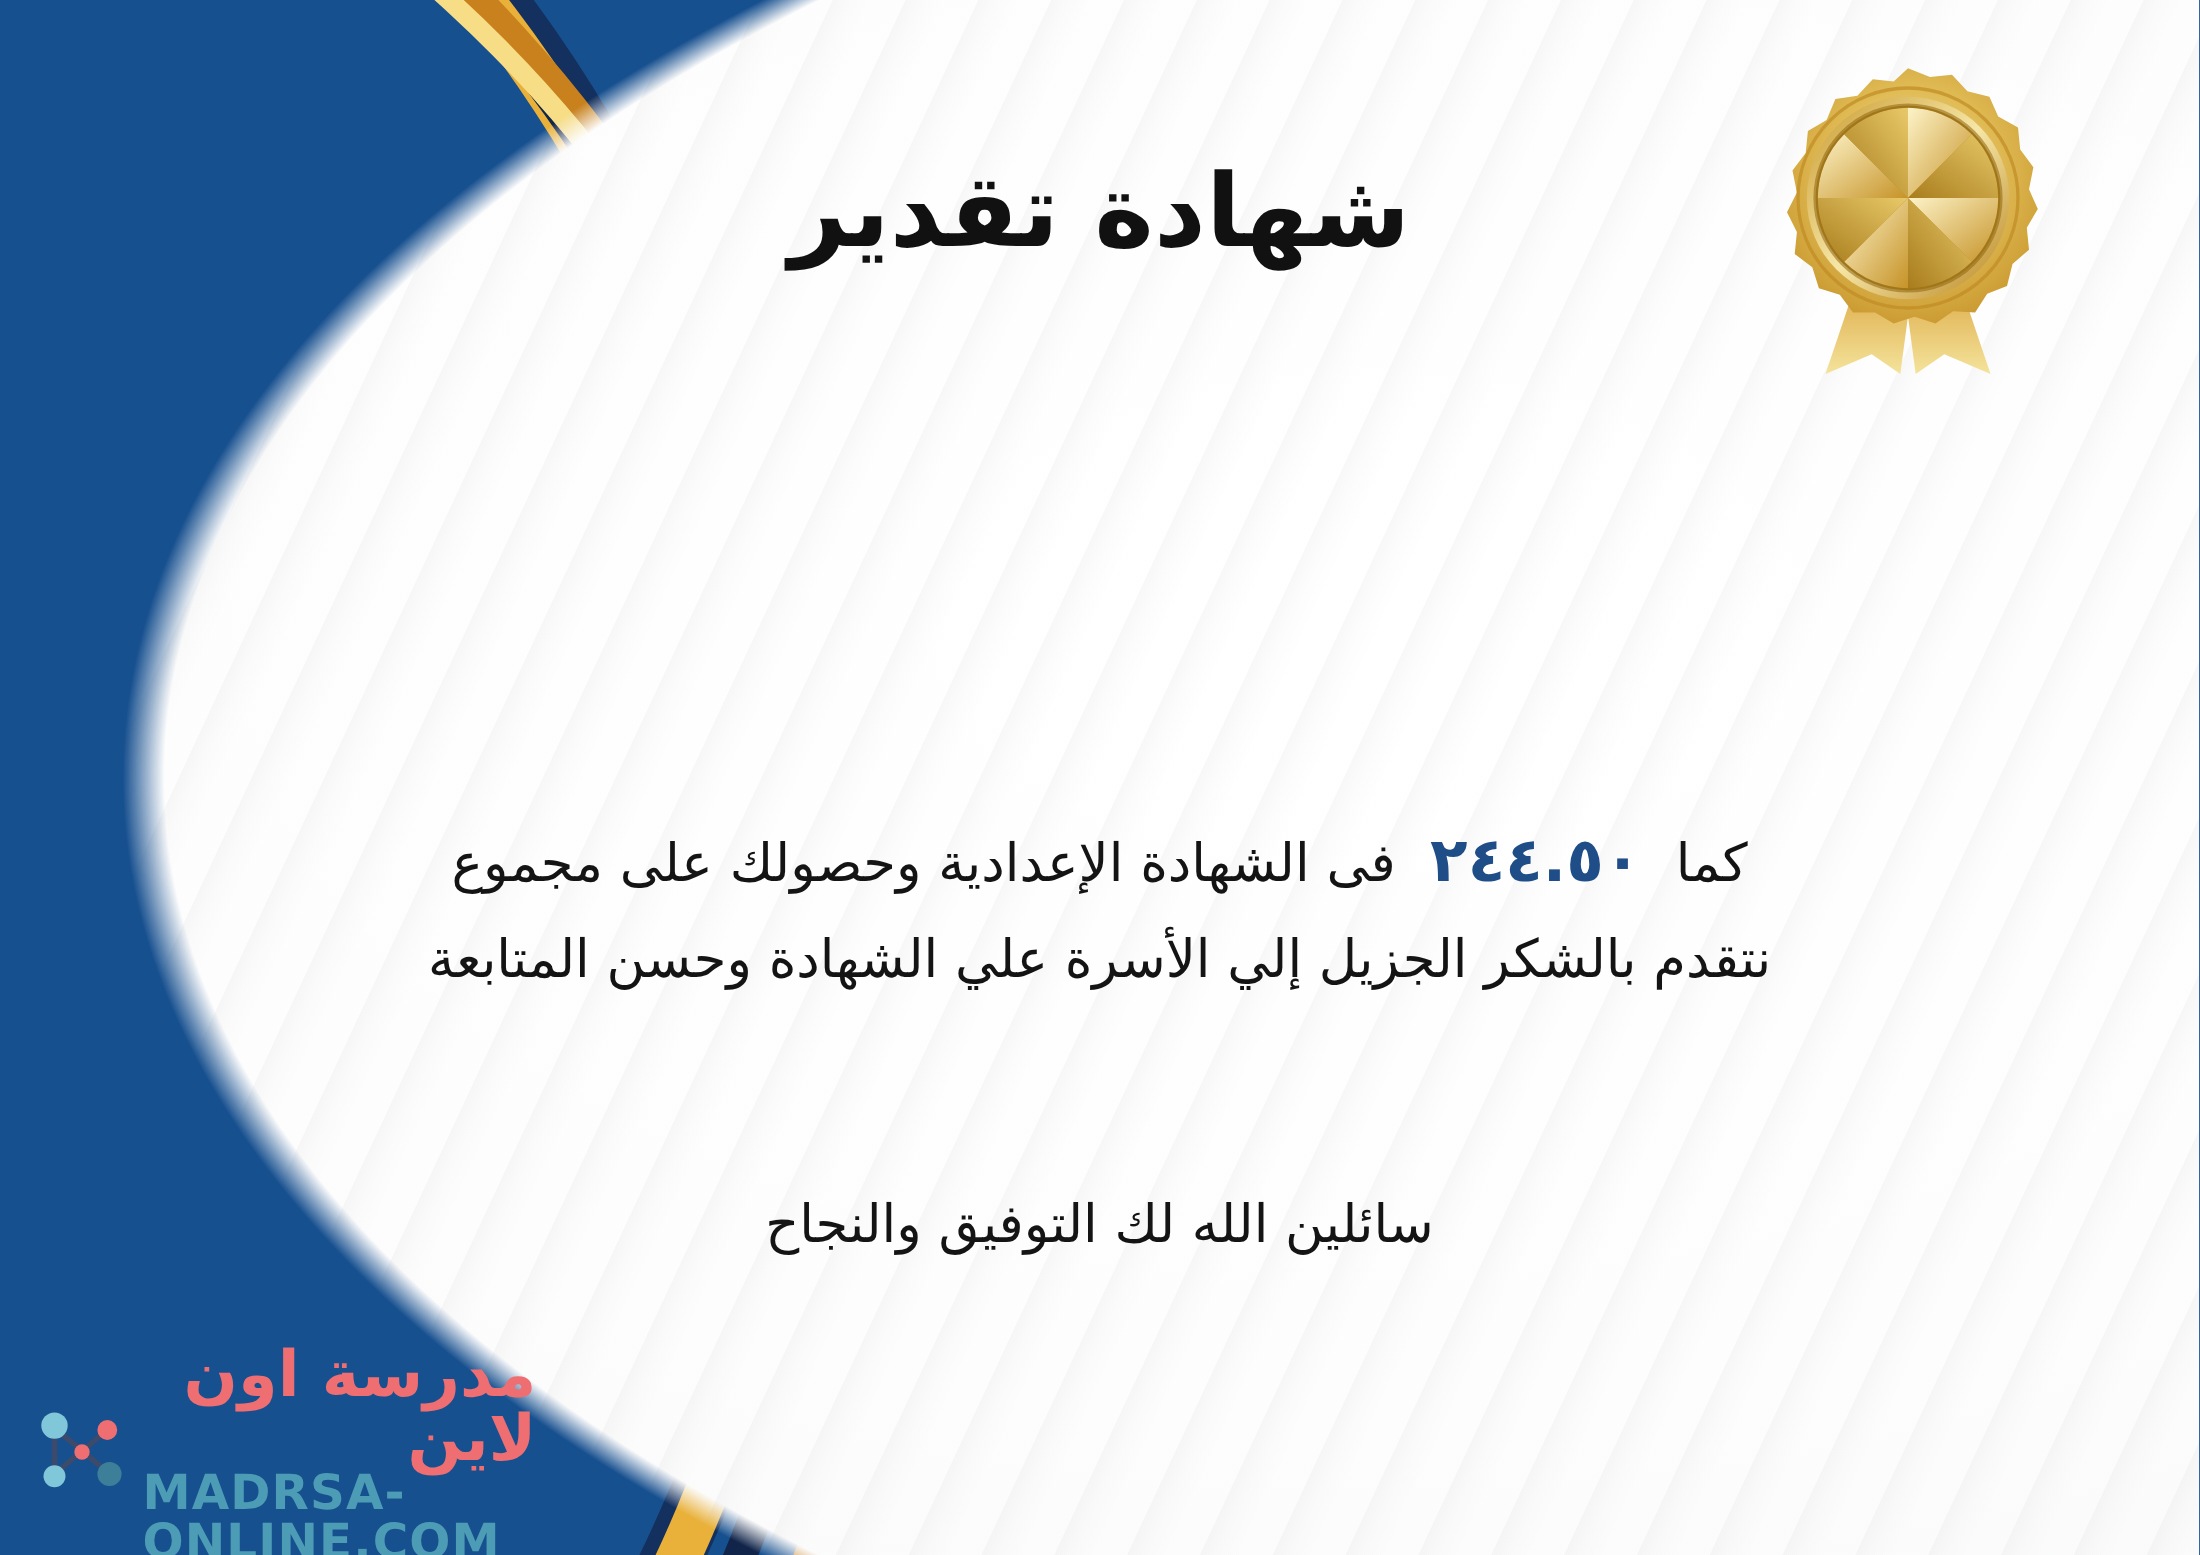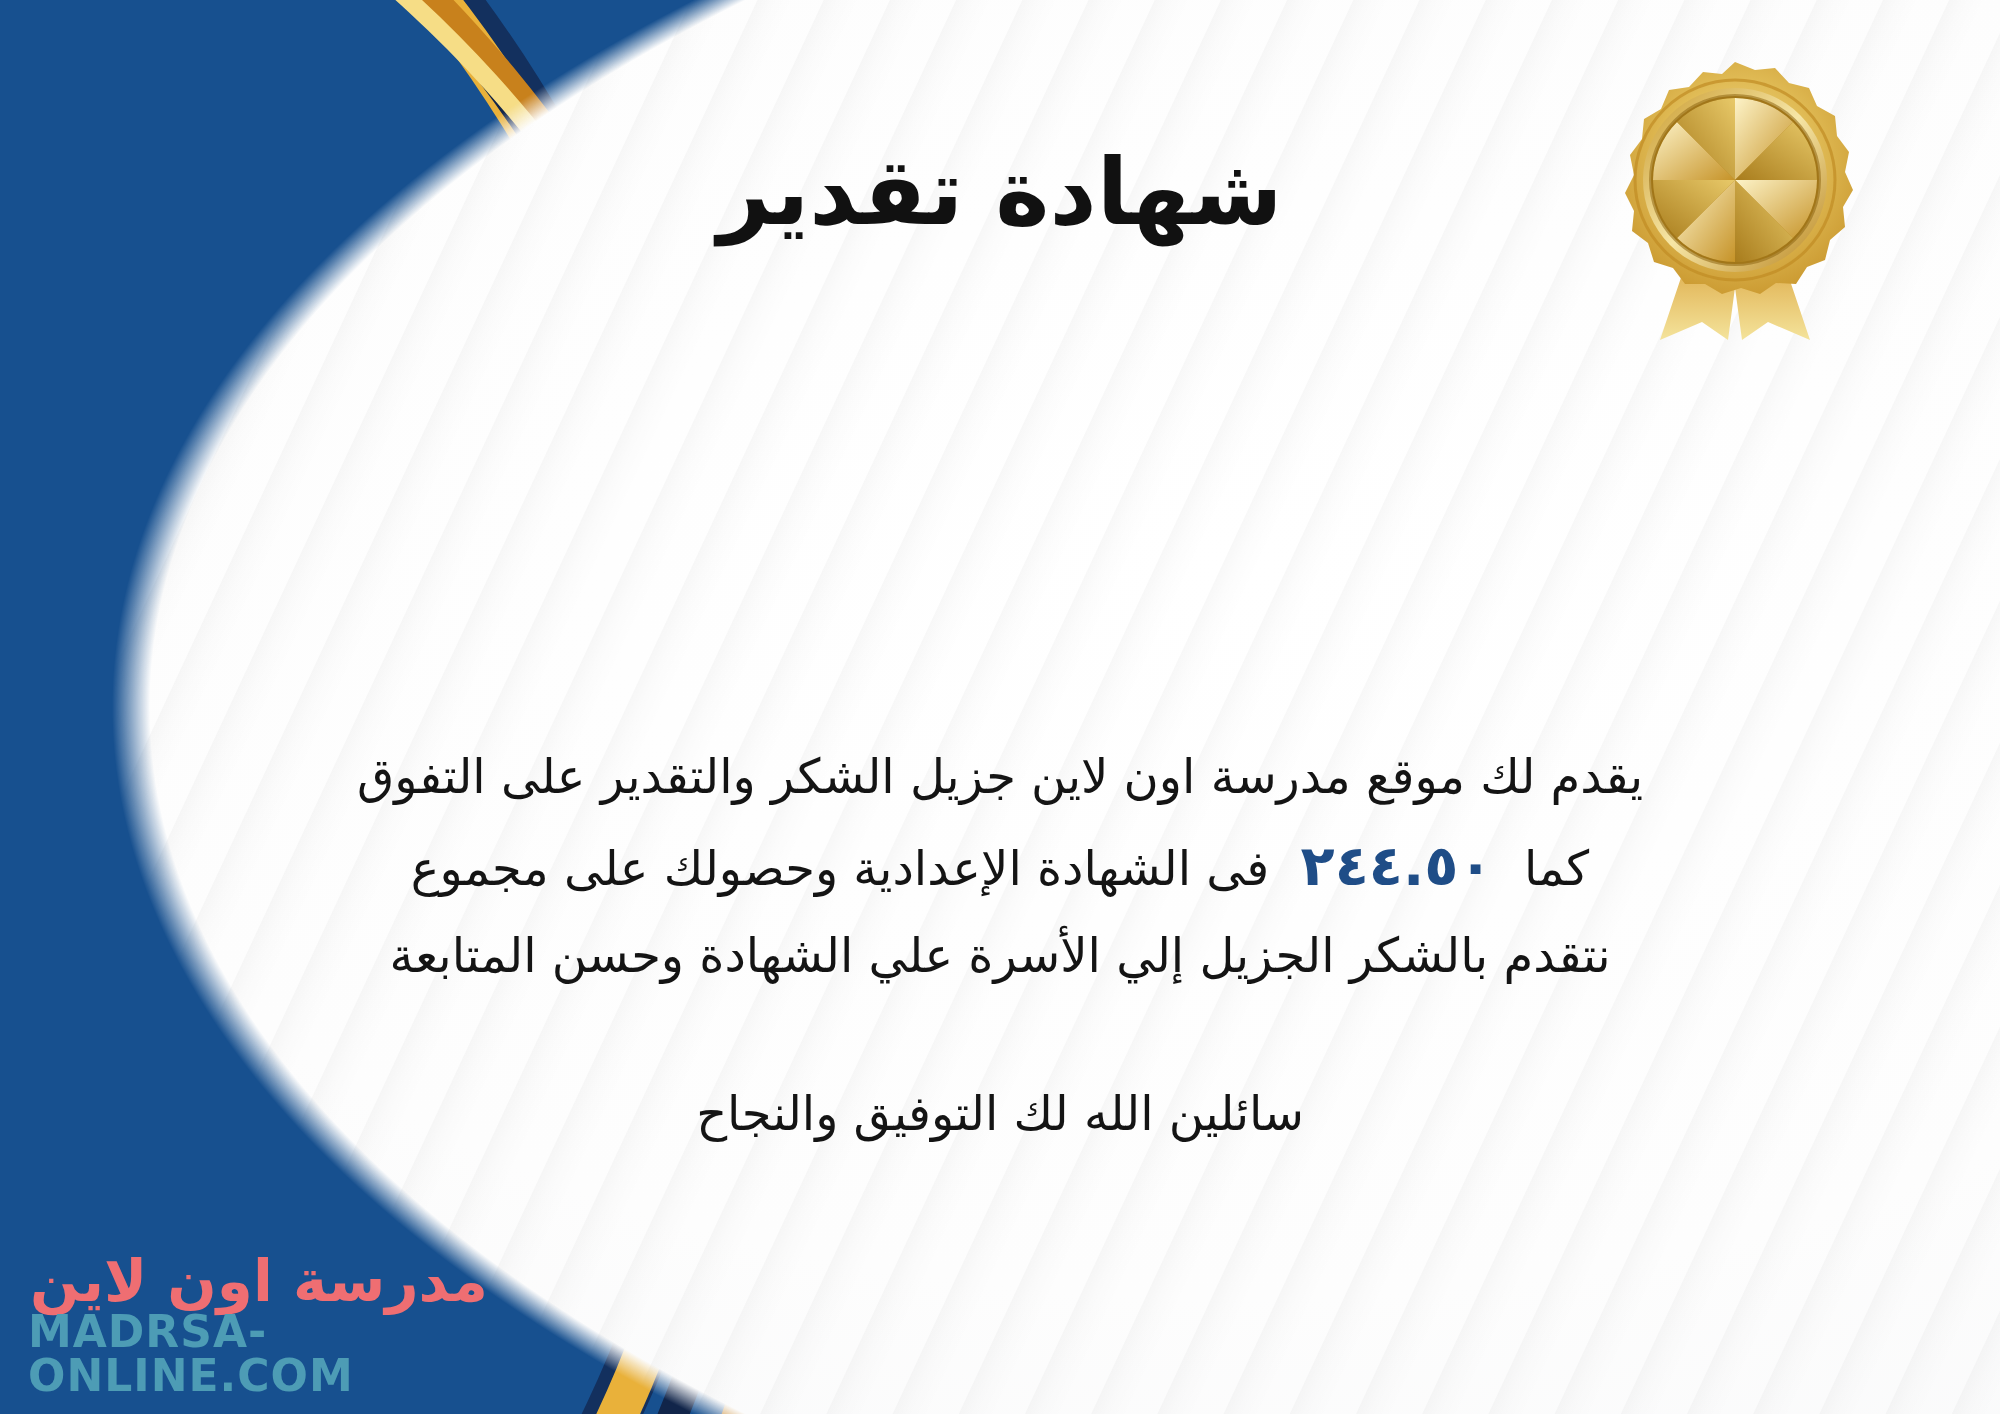--- a/index.html
+++ b/index.html
@@ -80,21 +80,21 @@
      font-size:48px;color:#141414;line-height:1.72;font-weight:500;}
   .body-line{display:block;white-space:nowrap;}
   .score{color:#1f4d87;font-weight:700;font-size:56px;
      letter-spacing:2px;padding:0 16px;margin-top:36px;}
 
   .closing{position:absolute;top:1085px;left:0;right:0;
      font-size:48px;color:#141414;font-weight:500;}
 
   
   .logo{position:absolute;left:28px;bottom:22px;width:460px;height:140px;
-        display:flex;align-items:center;gap:10px;direction:rtl;flex-direction:column;}
+        display:flex;align-items:center;gap:10px;direction:rtl;}
   .logo-text{display:flex;flex-direction:column;align-items:flex-start;
         line-height:1;}
   .logo-ar{font-size:58px;font-weight:700;color:#ef6e72;
         letter-spacing:0;direction:rtl;}
   .logo-url{font-size:44px;font-weight:700;color:#4d9cb5;
         letter-spacing:1px;direction:ltr;font-family:"DejaVu Sans",sans-serif;}
   .logo-mark{width:92px;height:92px;flex:0 0 92px;}
 </style>
 </head>
 <body>
@@ -176,21 +176,20 @@
       </g>
     </svg>
   </div>
 
   <div class="content">
 
     <div class="title">شهادة تقدير</div>
 
 
     <div class="body-block">
-      <span class="body-line">يقدم لك موقع مدرسة اون لاين جزيل الشكر  والتقدير على التفوق</span>
       <span class="body-line">
         <span>كما</span>
         <span class="score">٢٤٤.٥٠</span>
         <span>فى الشهادة الإعدادية وحصولك على مجموع</span>
       </span>
       <span class="body-line">نتقدم  بالشكر الجزيل إلي الأسرة علي الشهادة وحسن المتابعة</span>
     </div>
 
     <div class="closing">سائلين الله لك التوفيق  والنجاح</div>
   </div>

